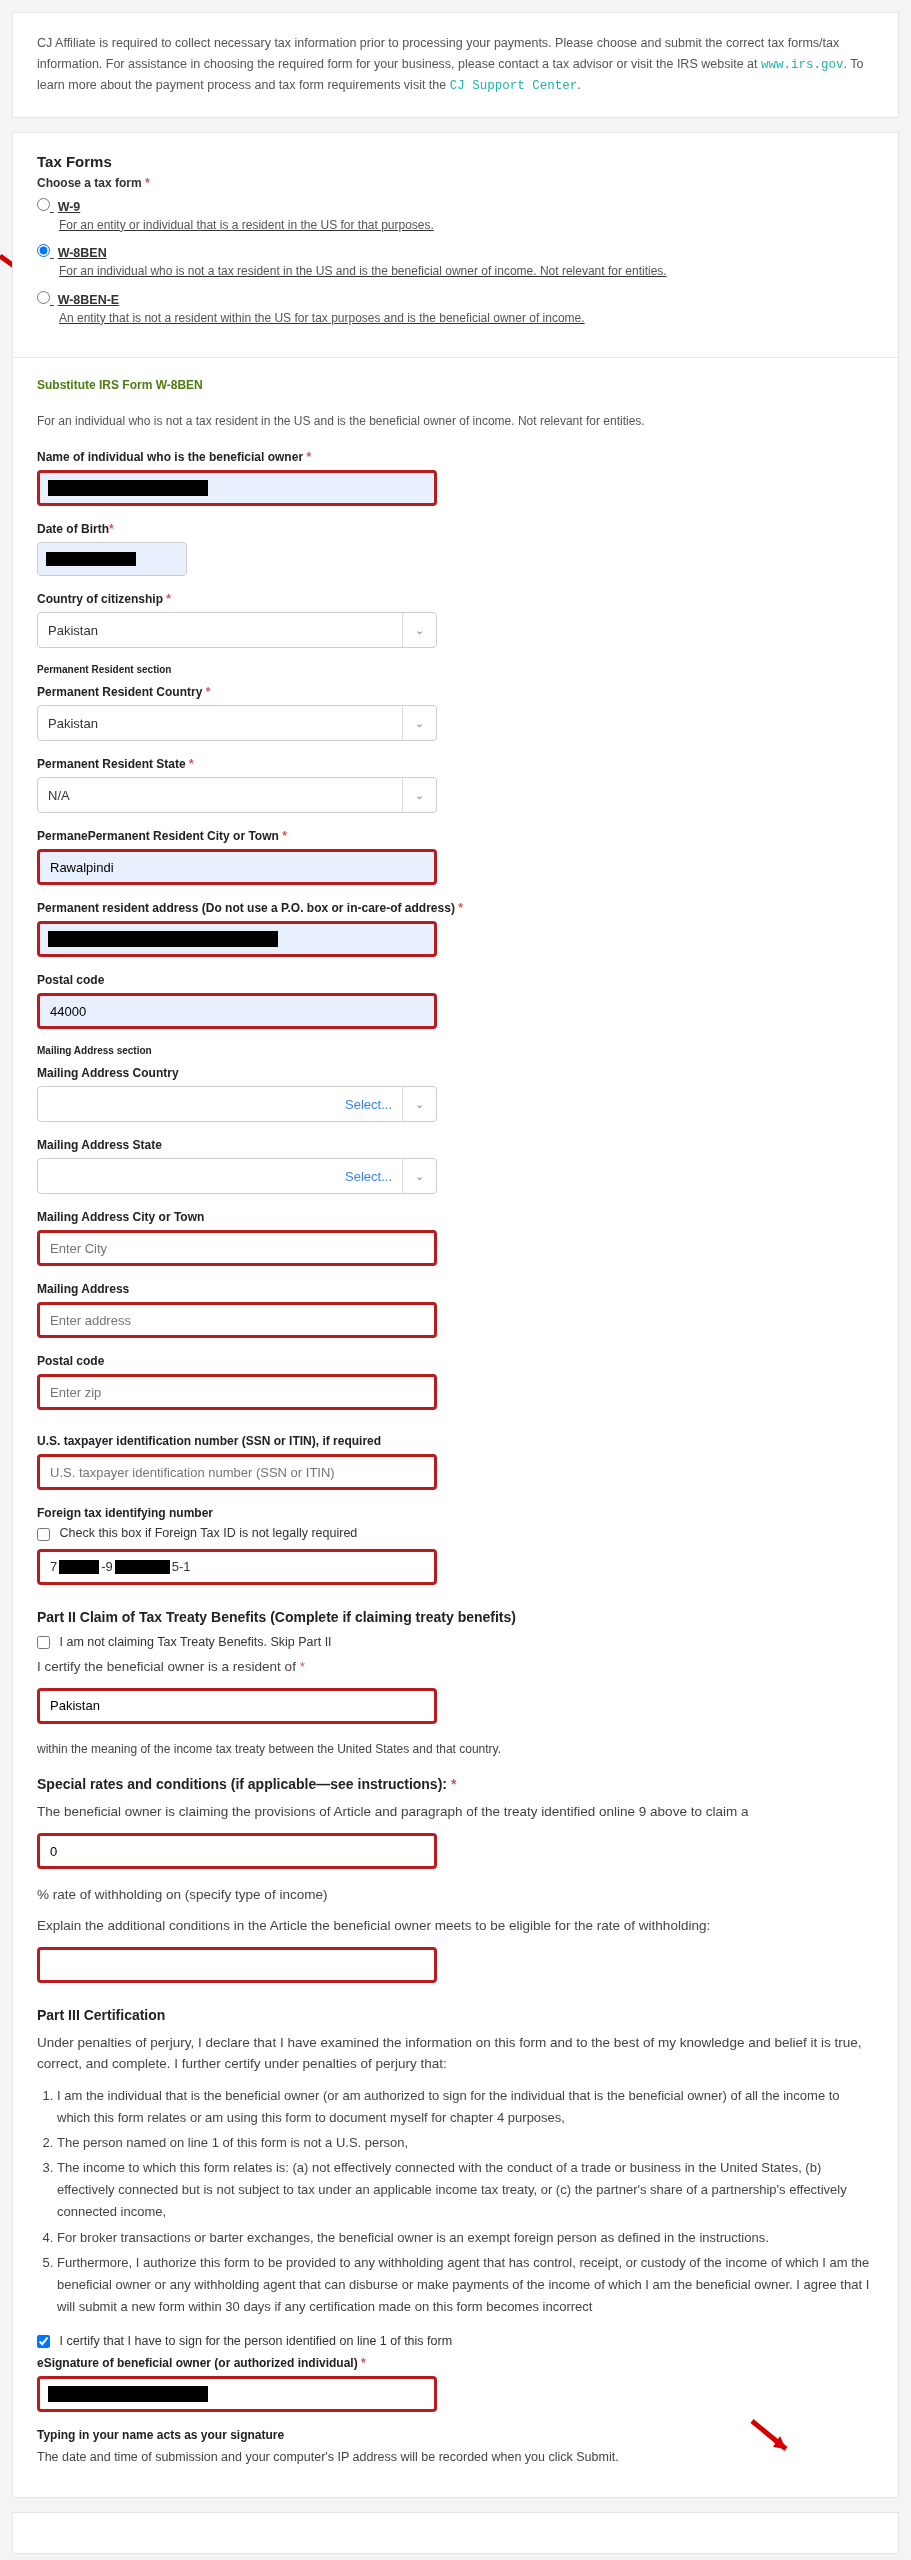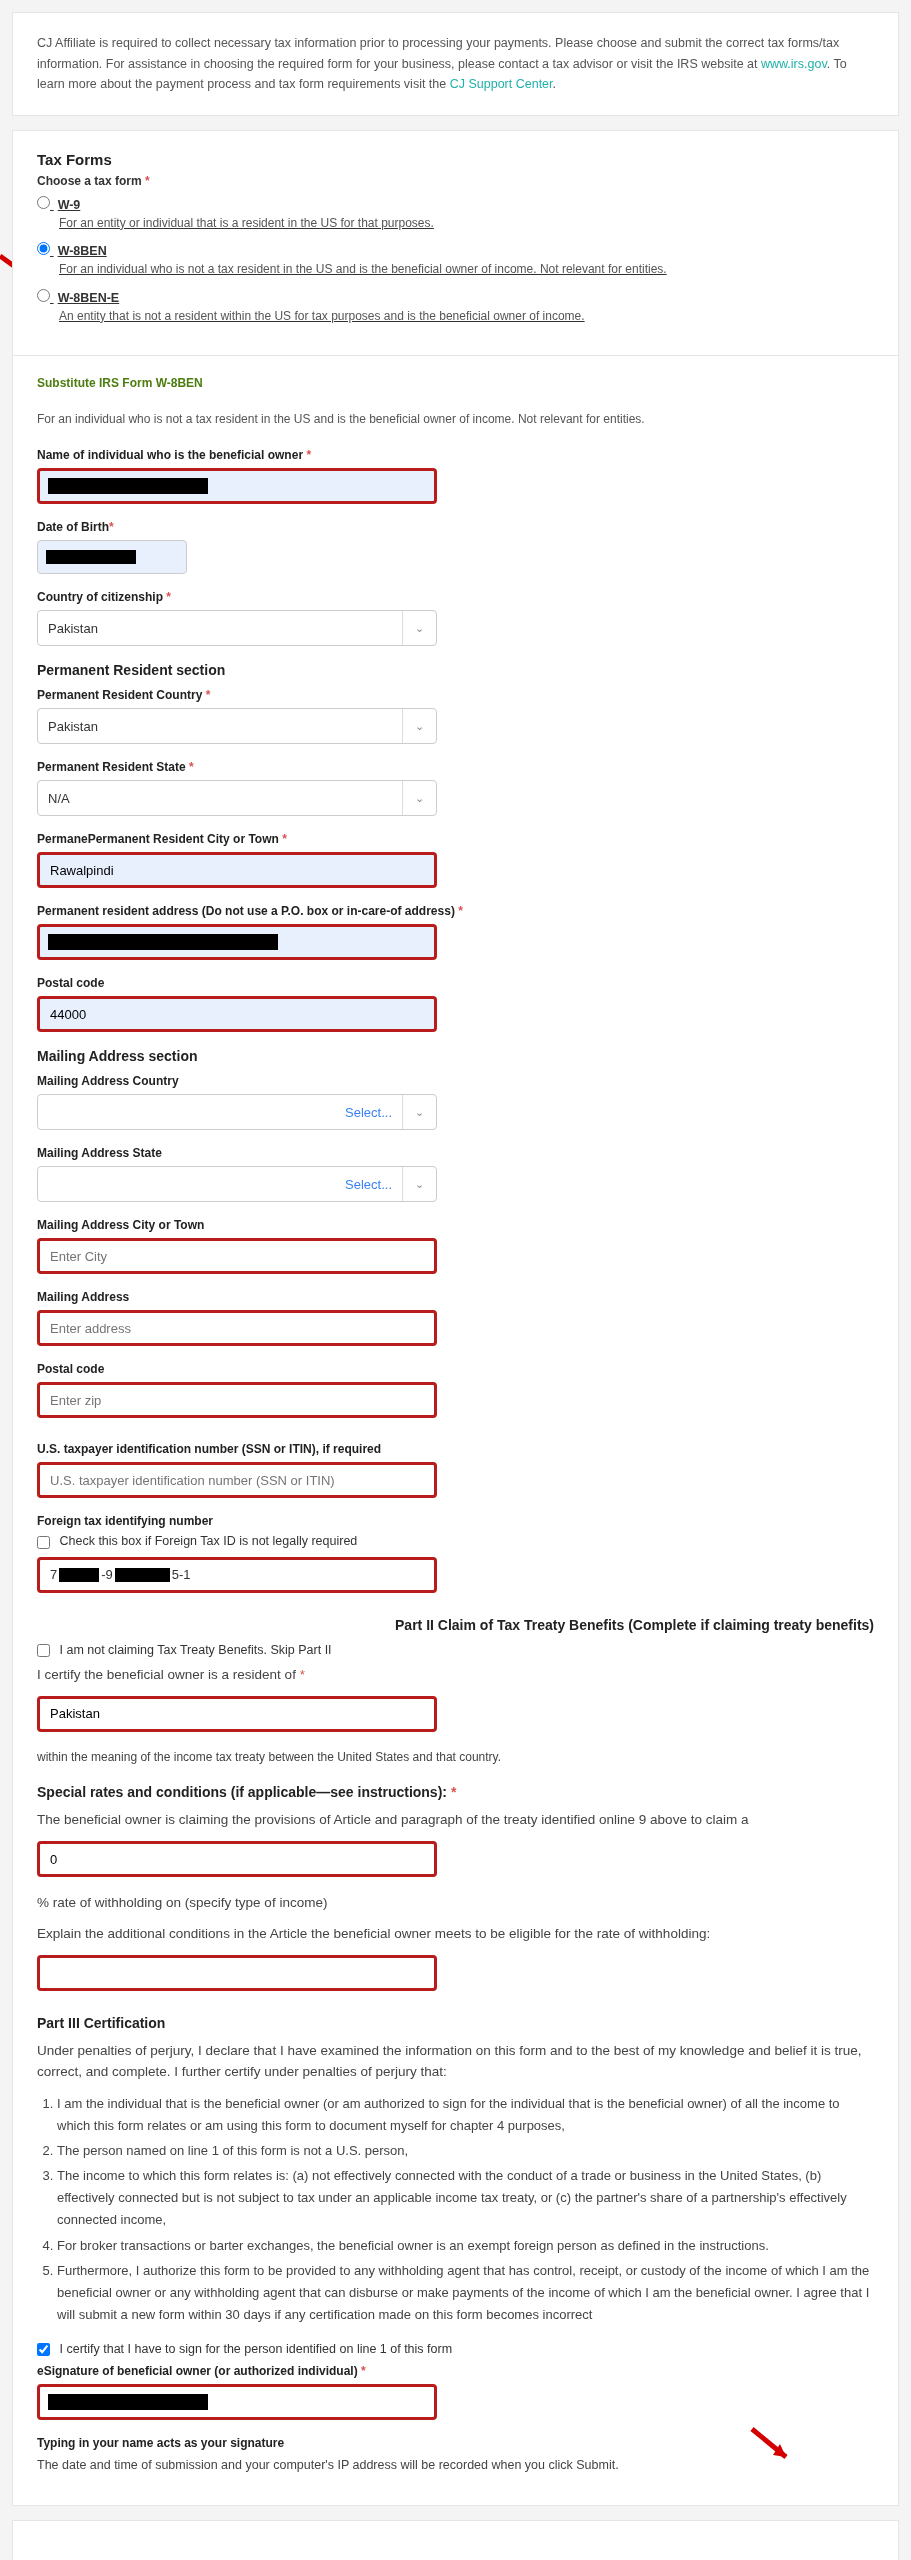--- a/index.html
+++ b/index.html
@@ -1,40 +1,40 @@
 <!DOCTYPE html>
 <html><head>
 <meta charset="utf-8">
 <style>
 * { box-sizing: border-box; margin: 0; padding: 0; }
 body { font-family: Arial, Helvetica, sans-serif; background: #f4f4f4; font-size: 13px; color: #333; width: 911px; }
 .container { padding: 12px; }
 .card { background: #fff; border: 1px solid #e5e5e5; margin-bottom: 14px; }
 .intro { padding: 20px 24px; font-size: 12.5px; line-height: 1.65; color: #555; }
-.intro a { color: #20b2aa; text-decoration: none; }
+.intro a { color: #20b2aa; text-decoration: none; font-family: Liberation Mono, monospace; }
 .section-pad { padding: 20px 24px; }
 .section-title { font-size: 15px; font-weight: bold; margin-bottom: 6px; color: #222; }
 .choose-label { font-size: 12px; font-weight: bold; margin-bottom: 8px; }
 .req { color: #d9534f; }
 .radio-group { margin-top: 6px; text-decoration: underline; }
 .radio-row { margin-bottom: 10px; }
 .radio-row label { font-size: 12.5px; font-weight: bold; margin-left: 4px; }
 .radio-desc { font-size: 12px; color: #555; margin-left: 22px; margin-top: 3px; line-height: 1.45; }
 .divider { border-top: 1px solid #e5e5e5; }
 .sub-head { font-size: 12px; font-weight: bold; margin-bottom: 21px; color: #4d7c0f; }
 .sub-desc { font-size: 12px; color: #555; margin-bottom: 20px; line-height: 1.45; }
 .field-block { margin-bottom: 16px; }
 .field-label { font-size: 12px; font-weight: bold; margin-bottom: 6px; display: block; color: #222; }
 .txt-input { width: 400px; height: 36px; border: 3px solid #b91c1c; border-radius: 4px; padding: 0 10px; font-size: 13px; background: #fff; }
 .txt-input.filled-blue { background: #e8f0fe; }
 .select-wrap { width: 400px; height: 36px; border: 1px solid #ccc; border-radius: 4px; display: flex; align-items: center; background: #fff; position: relative; }
 .select-val { flex: 1; padding: 0 10px; font-size: 13px; color: #333; }
 .select-val.placeholder { color: #3b82f6; text-align: right; }
 .select-caret { width: 34px; height: 100%; border-left: 1px solid #ddd; display: flex; align-items: center; justify-content: center; color: #888; font-size: 11px; }
-.sec-header { font-size: 14px; font-weight: bold; margin: 14px 0 10px; color: #222; }
+.sec-header { font-size: 10px; font-weight: bold; margin: 14px 0 10px; color: #222; }
 .redact { display: inline-block; background: #000; height: 16px; vertical-align: middle; }
 .date-input { width: 150px; height: 34px; border: 1px solid #ccc; border-radius: 4px; background: #e8f0fe; padding: 4px 8px; display: flex; align-items: center; }
 .part-title { font-size: 14px; font-weight: bold; margin-bottom: 10px; color: #222; }
 .plain-text { font-size: 13.5px; color: #444; line-height: 1.55; margin-bottom: 10px; }
 .check-row { margin-bottom: 8px; font-size: 12.5px; }
 .check-row input { margin-right: 6px; vertical-align: middle; }
 .cert-list { padding-left: 20px; font-size: 13px; color: #444; line-height: 1.7; margin-bottom: 16px; }
 .cert-list li { margin-bottom: 3px; }
 .btn-row { display: flex; justify-content: flex-end; align-items: center; gap: 16px; margin-top: 18px; position: relative; }
 .btn-cancel { background: none; border: none; font-size: 12px; font-weight: bold; color: #888; letter-spacing: 0.5px; cursor: pointer; }
@@ -194,21 +194,21 @@
         </div>
         <div class="txt-input" style="display:flex;align-items:center;gap:2px;padding-left:10px;font-size:13px;">
           <span>7</span>
             <span class="redact" style="width:40px;height:14px;"></span>
             <span>-9</span>
             <span class="redact" style="width:55px;height:14px;"></span>
             <span>5-1</span>
         </div>
       </div>
 
-      <div class="part-title" style="margin-top:24px;text-align:right;">Part II Claim of Tax Treaty Benefits (Complete if claiming treaty benefits)</div>
+      <div class="part-title" style="margin-top:24px;">Part II Claim of Tax Treaty Benefits (Complete if claiming treaty benefits)</div>
       <div class="check-row">
         <input type="checkbox" style="">
         <span>I am not claiming Tax Treaty Benefits. Skip Part II</span>
       </div>
       <div class="plain-text"><span>I certify the beneficial owner is a resident of</span> <span class="req">*</span></div>
       <div class="field-block">
         <input class="txt-input" value="Pakistan" style="">
       </div>
       <div class="plain-text" style="font-size:12px;">within the meaning of the income tax treaty between the United States and that country.</div>
 

